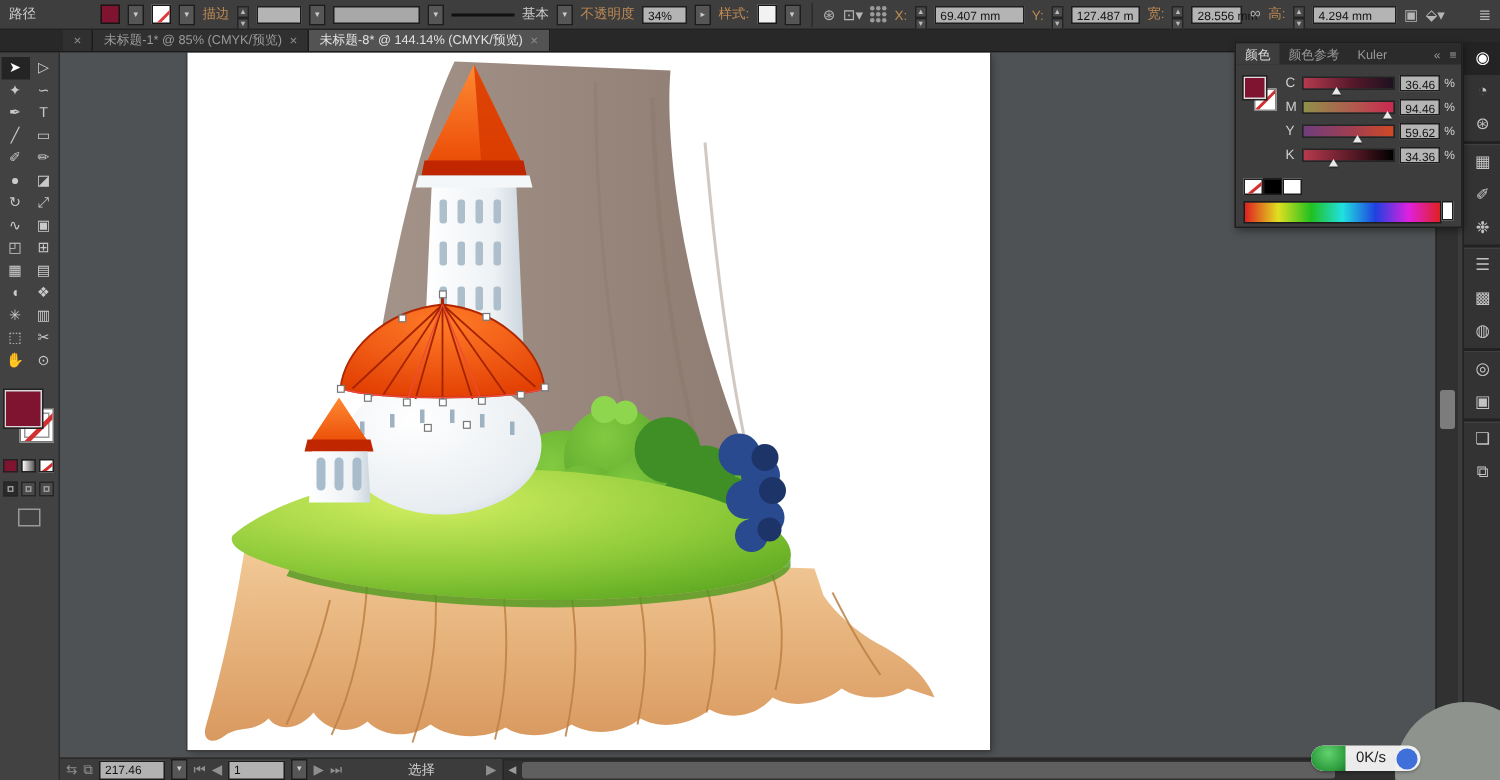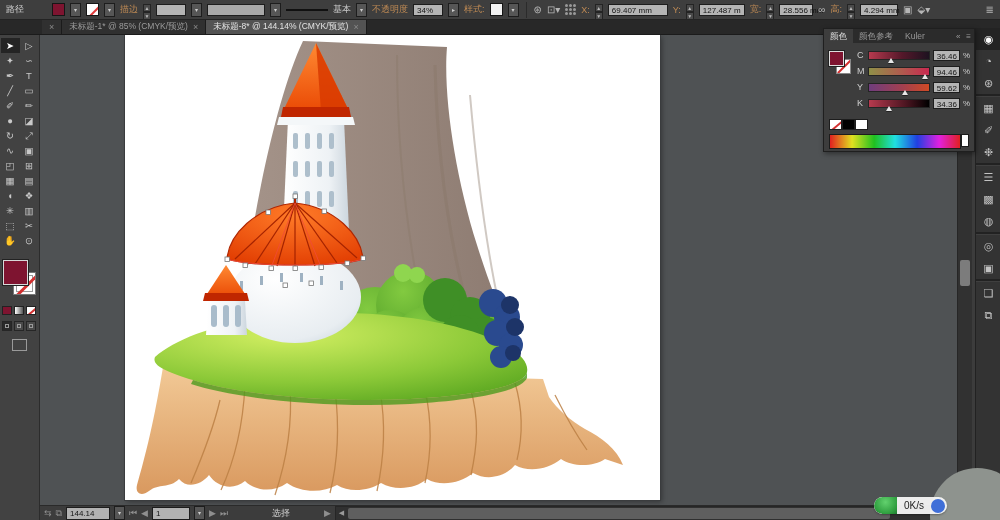--- a/index.html
+++ b/index.html
@@ -122,21 +122,21 @@
     background:radial-gradient(circle at 50% 30%,#62d16e,#2f9e3f 70%,#1e7a2e);}
   #pill-text{padding:0 7px;color:#222;font-size:10px;}
   #pill-blue{width:14px;height:14px;border-radius:50%;background:#3f6fd8;margin-right:2px;}
 </style>
 </head>
 <body>
 
 <div id="app">
 
   <div id="control-bar">
-    <span class="cb-label" style="margin-right:23px;">路径</span>
+    <span class="cb-label" style="margin-right:38px;">路径</span>
     <span class="swatch13" style="background:#7e1430;"></span>
     <span class="cb-drop">▾</span>
     <span class="swatch13 sw-none"></span>
     <span class="cb-drop">▾</span>
     <span class="cb-orange">描边</span>
     <span class="stepper">
         <span>▲</span>
         <span>▼</span>
       </span>
     <span class="cb-box" style="width:30px;"></span>
@@ -183,21 +183,21 @@
         <span>▲</span>
         <span>▼</span>
       </span>
     <span class="cb-box" style="width:34px;">28.556 mm</span>
     <span class="cb-icon">∞</span>
     <span class="cb-orange">高:</span>
     <span class="stepper">
         <span>▲</span>
         <span>▼</span>
       </span>
-    <span class="cb-box" style="width:38px;">4.294 mm</span>
+    <span class="cb-box" style="width:56px;">4.294 mm</span>
     <span class="cb-icon">▣</span>
     <span class="cb-icon">⬙▾</span>
     <span style="flex:1;"></span>
     <span class="cb-icon">≣</span>
   </div>
 
   <div id="tab-bar">
     <div class="doc-tab">
       <span class="tab-close">×</span>
     </div>
@@ -503,21 +503,21 @@
         <span class="cp-sw white"></span>
       </div>
       <div id="cp-spectrum"></div>
       <div id="cp-spec-white"></div>
     </div>
   </div>
 
   <div id="status-bar">
     <span class="sb-icon">⇆</span>
     <span class="sb-icon">⧉</span>
-    <span class="sb-box" style="width:36px;">144.14</span>
+    <span class="sb-box" style="width:36px;">217.46</span>
     <span class="cb-drop">▾</span>
     <span class="sb-icon">⏮</span>
     <span class="sb-icon">◀</span>
     <span class="sb-box" style="width:30px;">1</span>
     <span class="cb-drop">▾</span>
     <span class="sb-icon">▶</span>
     <span class="sb-icon">⏭</span>
     <span id="sb-status">选择</span>
     <span class="sb-icon">▶</span>
     <div id="hscroll">

